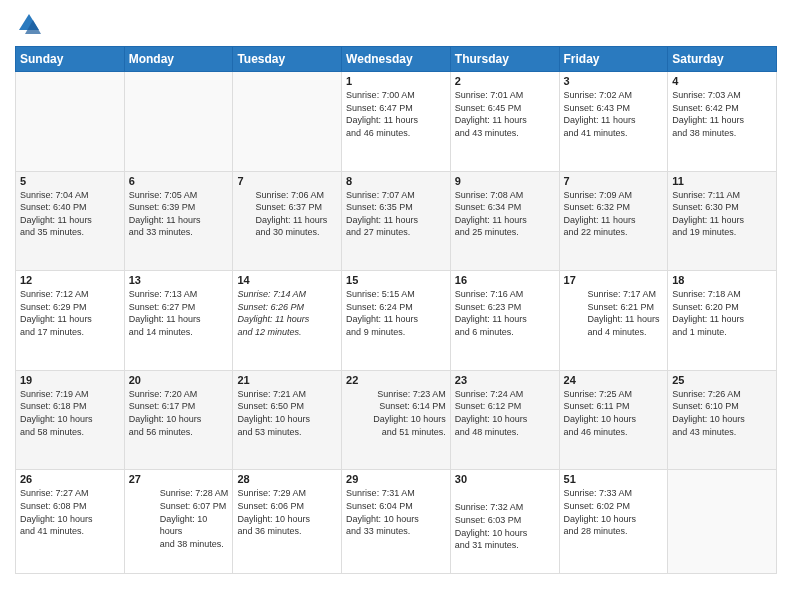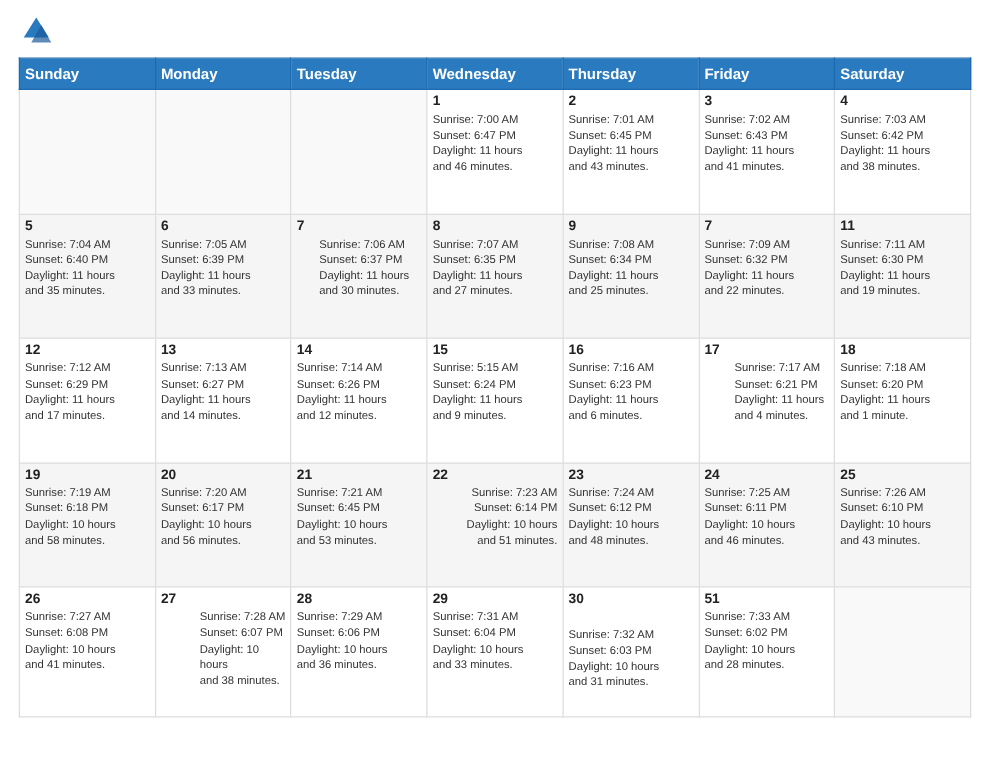--- a/index.html
+++ b/index.html
@@ -231,21 +231,21 @@
           </td>
           <td>
             <span class="day-num">13</span>
             <div class="day-info" style="white-space: pre-line;">Sunrise: 7:13 AM
 Sunset: 6:27 PM
 Daylight: 11 hours
 and 14 minutes.</div>
           </td>
           <td>
             <span class="day-num">14</span>
-            <div class="day-info" style="white-space: pre-line;">Sunrise: 7:14 AM
+            <div class="day-info" style="white-space: pre-line; font-style: italic;">Sunrise: 7:14 AM
 Sunset: 6:26 PM
 Daylight: 11 hours
 and 12 minutes.</div>
           </td>
           <td>
             <span class="day-num">15</span>
             <div class="day-info" style="white-space: pre-line;">Sunrise: 5:15 AM
 Sunset: 6:24 PM
 Daylight: 11 hours
 and 9 minutes.</div>
@@ -283,21 +283,21 @@
           <td>
             <span class="day-num">20</span>
             <div class="day-info" style="white-space: pre-line;">Sunrise: 7:20 AM
 Sunset: 6:17 PM
 Daylight: 10 hours
 and 56 minutes.</div>
           </td>
           <td>
             <span class="day-num">21</span>
             <div class="day-info" style="white-space: pre-line;">Sunrise: 7:21 AM
-Sunset: 6:45 PM
+Sunset: 6:50 PM
 Daylight: 10 hours
 and 53 minutes.</div>
           </td>
           <td>
             <span class="day-num">22</span>
             <div class="day-info" style="white-space: pre-line; text-align: right;">Sunrise: 7:23 AM
 Sunset: 6:14 PM
 Daylight: 10 hours
 and 51 minutes.</div>
           </td>

